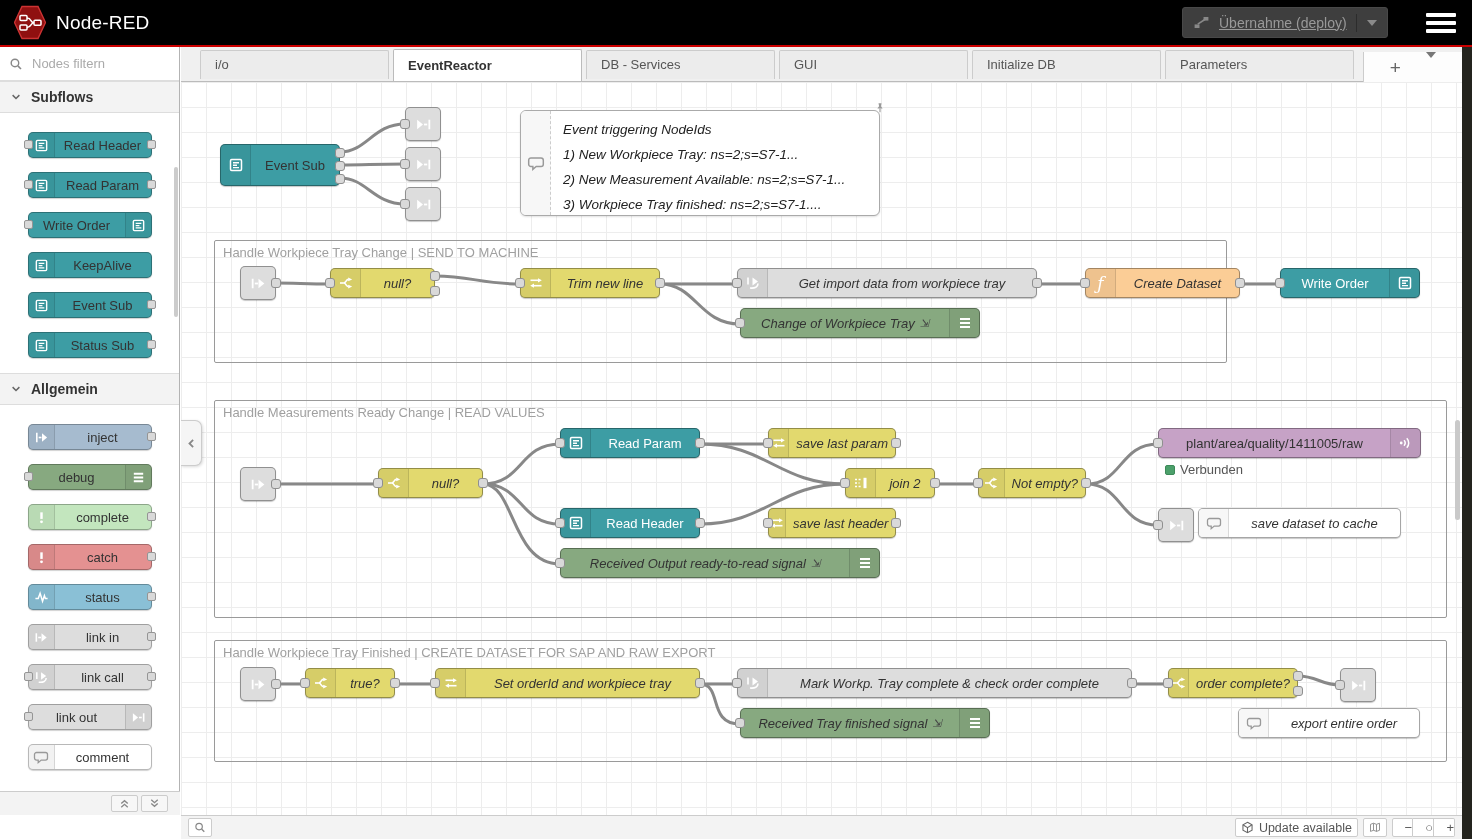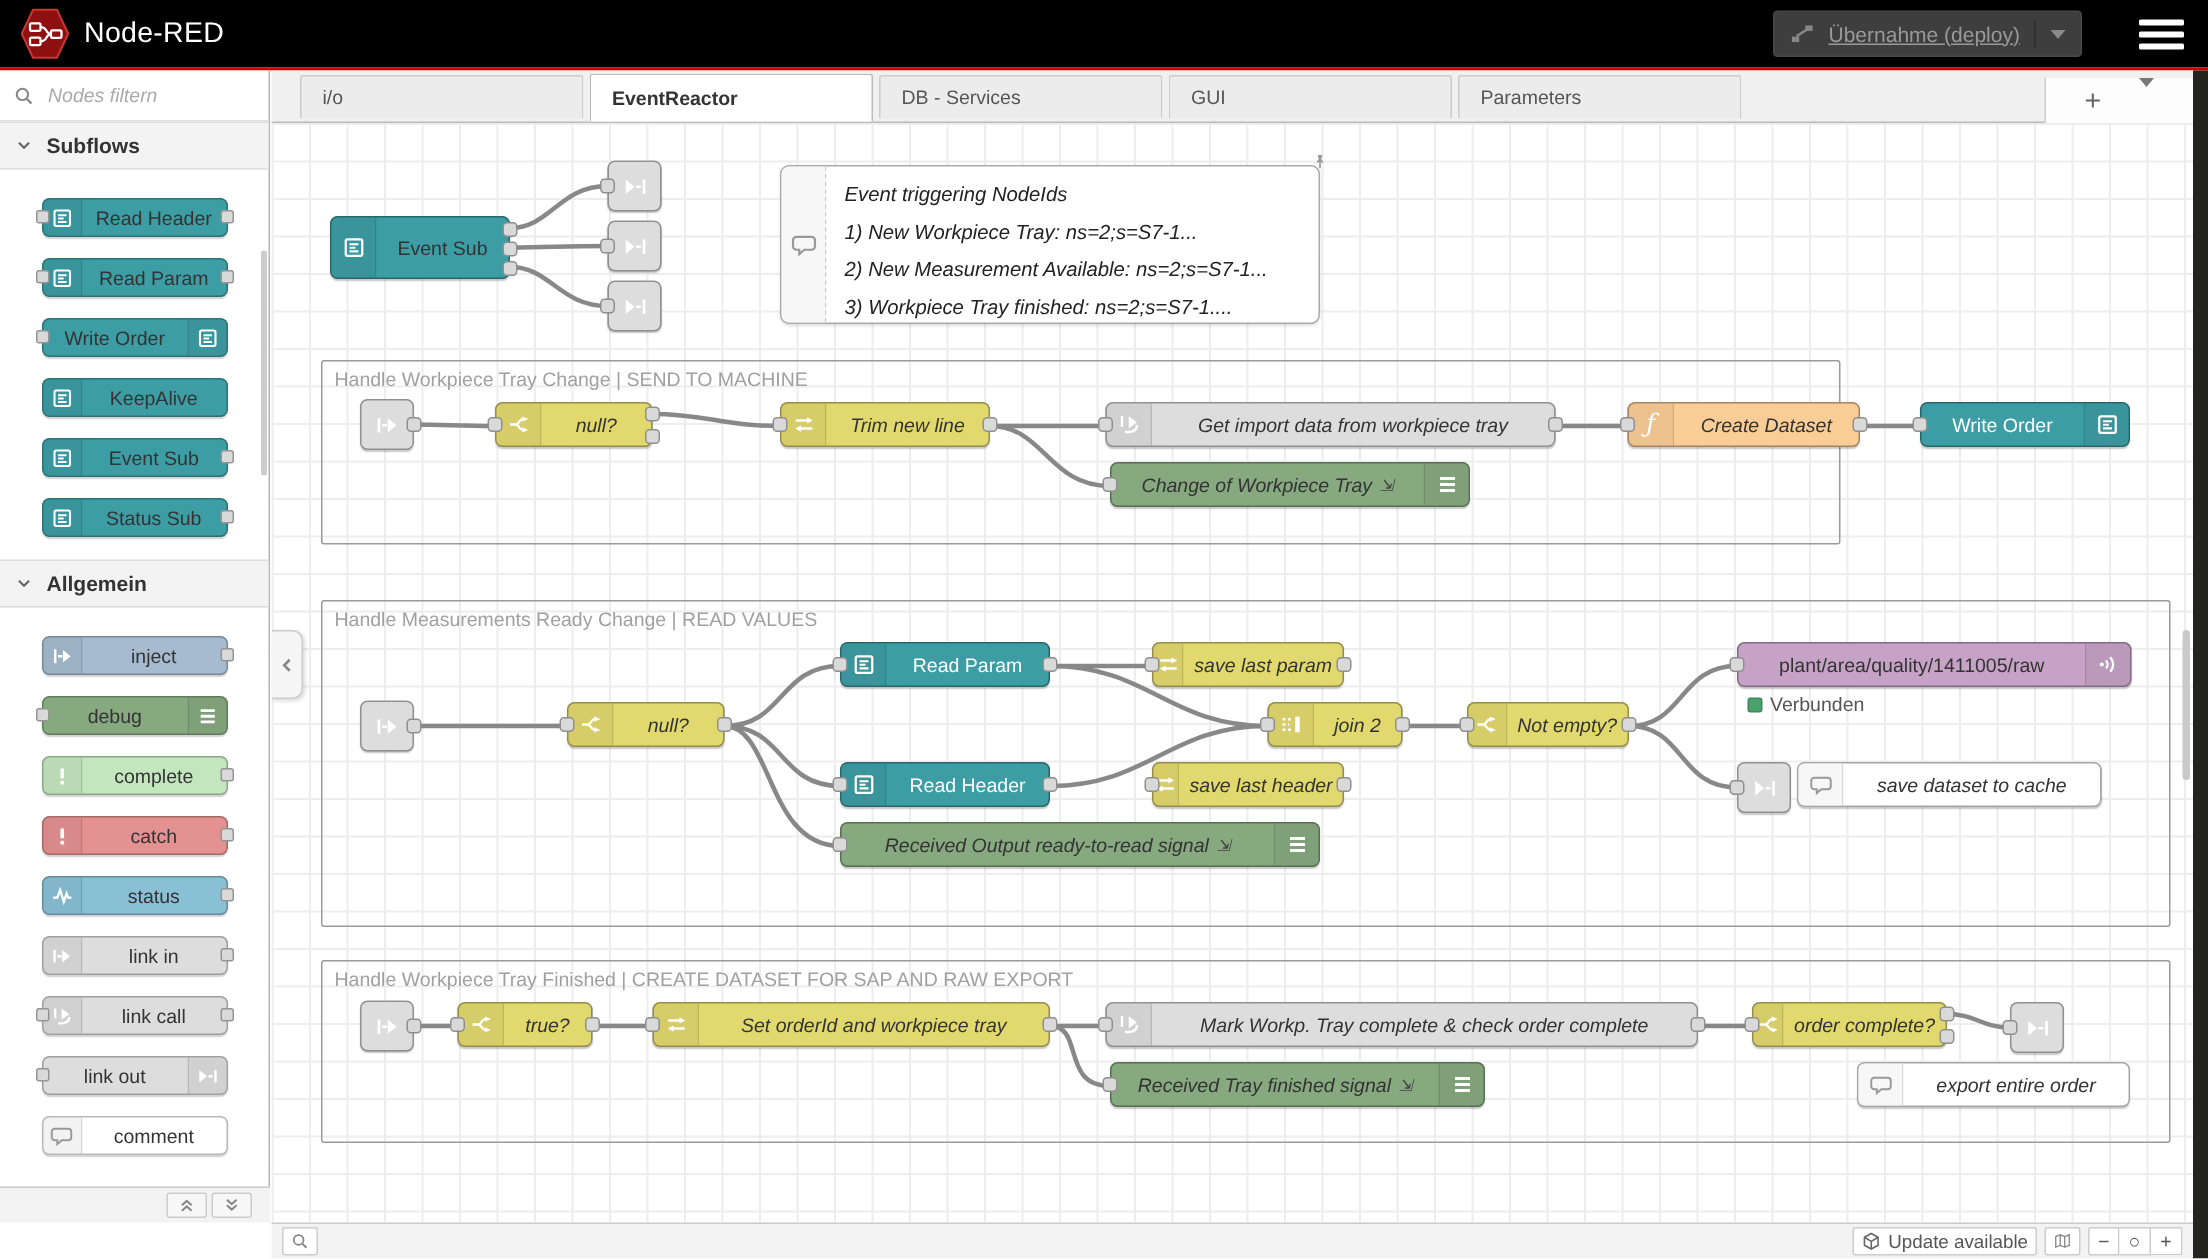--- a/index.html
+++ b/index.html
@@ -25,21 +25,21 @@
   .caret-down { width:0; height:0; border-left:5px solid transparent; border-right:5px solid transparent; border-top:6px solid #8a8a8a; }
   .burger { position:absolute; right:16px; top:13px; width:30px; height:20px; display:flex; flex-direction:column; justify-content:space-between; cursor:pointer; }
   .burger i { display:block; height:4px; background:#fff; border-radius:1px; }
 
   
   .right-strip { position:absolute; right:0; top:47px; width:10px; height:792px; background:#24241e; }
 
   
   .sidebar { position:absolute; left:0; top:47px; width:180px; height:768px; background:#fff; border-right:1px solid #b3b3b3; }
   .search-row { height:34px; border-bottom:1px solid #ddd; display:flex; align-items:center; gap:7px; padding:0 9px; }
-  .search-input { border:none; outline:none; background:transparent; font-size:13px; color:#000000; width:135px; font-family:inherit;font-style:italic; }
+  .search-input { border:none; outline:none; background:transparent; font-size:13px; color:#000000; width:135px; font-family:inherit; }
   .search-input::placeholder { color:#aaa; }
   .cat-header { height:32px; background:#f3f3f3; border-top:1px solid #ddd; border-bottom:1px solid #ddd;
                 display:flex; align-items:center; gap:9px; padding:0 10px; font-size:14px; font-weight:bold; color:#333; cursor:pointer; }
   .pal-list { padding:12px 0 8px 0; }
   .pal-item { height:40px; display:flex; align-items:center; justify-content:center; }
   .chip { position:relative; width:124px; height:26px; border-radius:5px; border:1px solid rgba(0,0,0,.28);
           display:flex; align-items:stretch; font-size:13px; color:#333; box-shadow:0 1px 1px rgba(0,0,0,.18); cursor:grab; }
   .cicon { width:26px; display:flex; align-items:center; justify-content:center; background:rgba(0,0,0,.05); }
   .cicon.il { border-right:1px solid rgba(0,0,0,.12); border-radius:4px 0 0 4px; }
   .cicon.ir { border-left:1px solid rgba(0,0,0,.12); border-radius:0 4px 4px 0; }
@@ -119,21 +119,21 @@
 
   .collapse-handle { position:absolute; left:0; top:338px; width:21px; height:46px; background:#f5f5f5;
                      border:1px solid #ccc; border-left:none; border-radius:0 7px 7px 0;
                      display:flex; align-items:center; justify-content:center; box-shadow:1px 1px 3px rgba(0,0,0,.15); cursor:pointer; }
   .v-scroll { position:absolute; right:2px; top:338px; width:5px; height:100px; background:#c9c9c9; border-radius:3px; }
 
   
   .canvas-footer { position:absolute; left:0; bottom:0; width:1281px; height:24px; background:#f3f3f3; border-top:1px solid #ccc;
                    display:flex; align-items:center; padding:0 7px; }
   .cf-btn { height:19px; border:1px solid #ccc; background:#fff; border-radius:2px; display:flex; align-items:center;
-            justify-content:center; padding:0 5px; font-size:12.5px; color:#555; gap:5px; cursor:pointer; }
+            justify-content:flex-end; padding:0 5px; font-size:12.5px; color:#555; gap:5px; cursor:pointer; }
   .cf-right { margin-left:auto; display:flex; align-items:center; gap:5px; }
   .zoom-group { display:flex; }
   .zoom-group .cf-btn { width:21px; padding:0; border-radius:0; }
   .zoom-group .cf-btn:first-child { border-radius:2px 0 0 2px; }
   .zoom-group .cf-btn:last-child { border-radius:0 2px 2px 0; }
   .zoom-group .cf-btn + .cf-btn { border-left:none; }
   .zsym { font-size:13px; color:#555; line-height:1; }
 
   
   .logo-hex { display:block; }
@@ -485,20 +485,23 @@
         <span>i/o</span>
       </div>
     <div class="tab active">
         <span>EventReactor</span>
       </div>
     <div class="tab">
         <span>DB - Services</span>
       </div>
     <div class="tab">
         <span>GUI</span>
+      </div>
+    <div class="tab">
+        <span>Initialize DB</span>
       </div>
     <div class="tab">
         <span>Parameters</span>
       </div>
     <div class="tab-actions">
       <span class="plus">+</span>
       <span class="tab-caret"><i class="caret-down" style="border-top-color:#777"></i></span>
     </div>
   </div>
 

